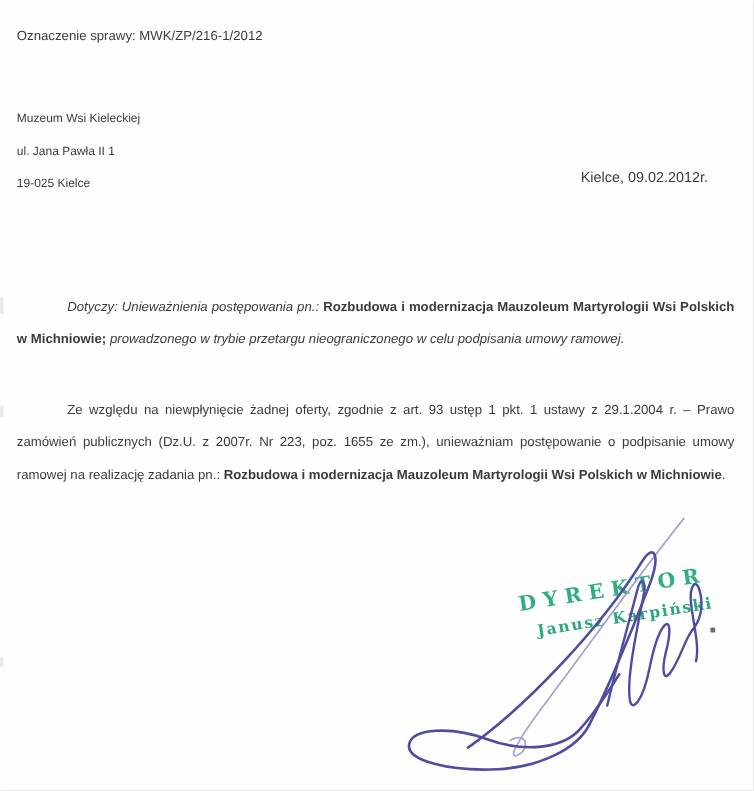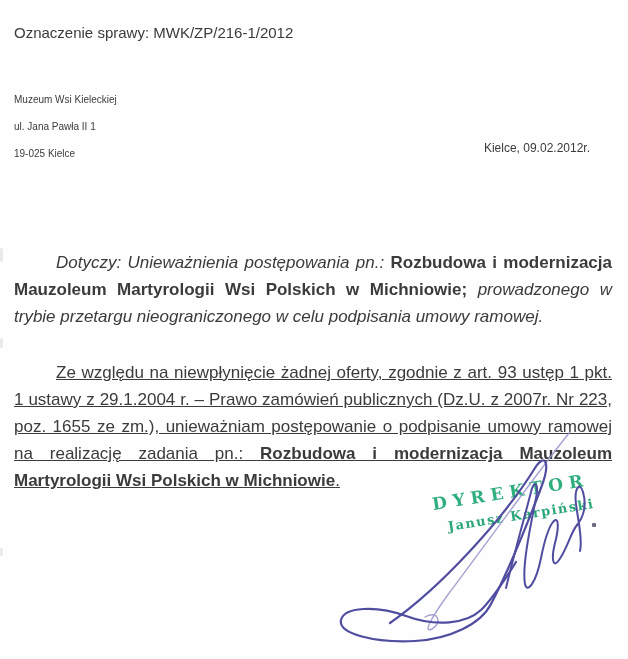--- a/index.html
+++ b/index.html
@@ -10,43 +10,43 @@
     margin: 0 auto;
     background: #fefefe;
     color: #3b3b3b;
     font-family: "Liberation Sans", sans-serif;
     overflow: hidden;
     box-shadow: 0 0 4px rgba(0,0,0,.25);
   }
   .case-label {
     position: absolute;
     left: 14px; top: 24px;
-    font-size: 15px;
+    font-size: 11px;
   }
   .address {
     position: absolute;
     left: 14px; top: 86px;
     font-size: 10px;
     line-height: 27px;
   }
   .dateline {
     position: absolute;
     top: 141px; right: 38px;
     font-size: 12px;
   }
   .para {
     position: absolute;
     left: 14px; right: 16px;
-    font-size: 17px;
+    font-size: 11px;
     line-height: 27px;
     text-align: justify;
     text-indent: 42px;
   }
   .subject { top: 232px; }
-  .bodytext { top: 342px; text-decoration: underline; }
+  .bodytext { top: 318px; }
   .italic { font-style: italic; }
   .bold { font-weight: bold; }
   
   .smudge {
     position: absolute;
     left: 0;
     width: 3px; height: 10px;
     background: #d8d8d8;
     opacity: .55;
     border-radius: 2px;

